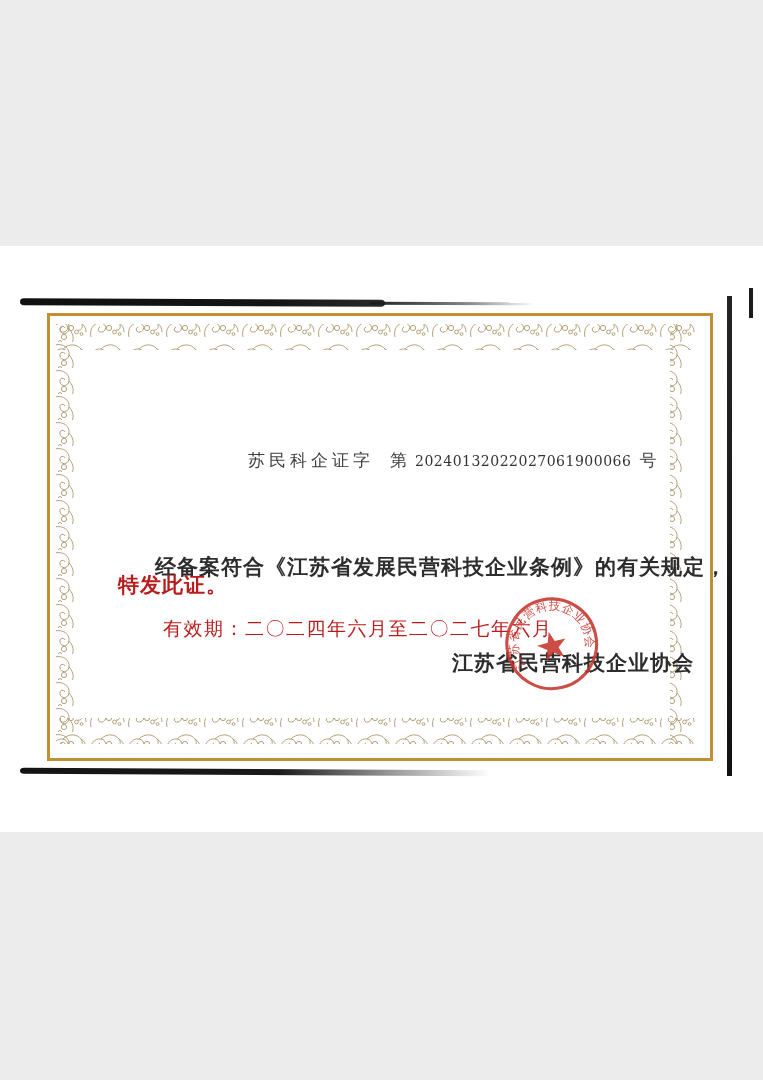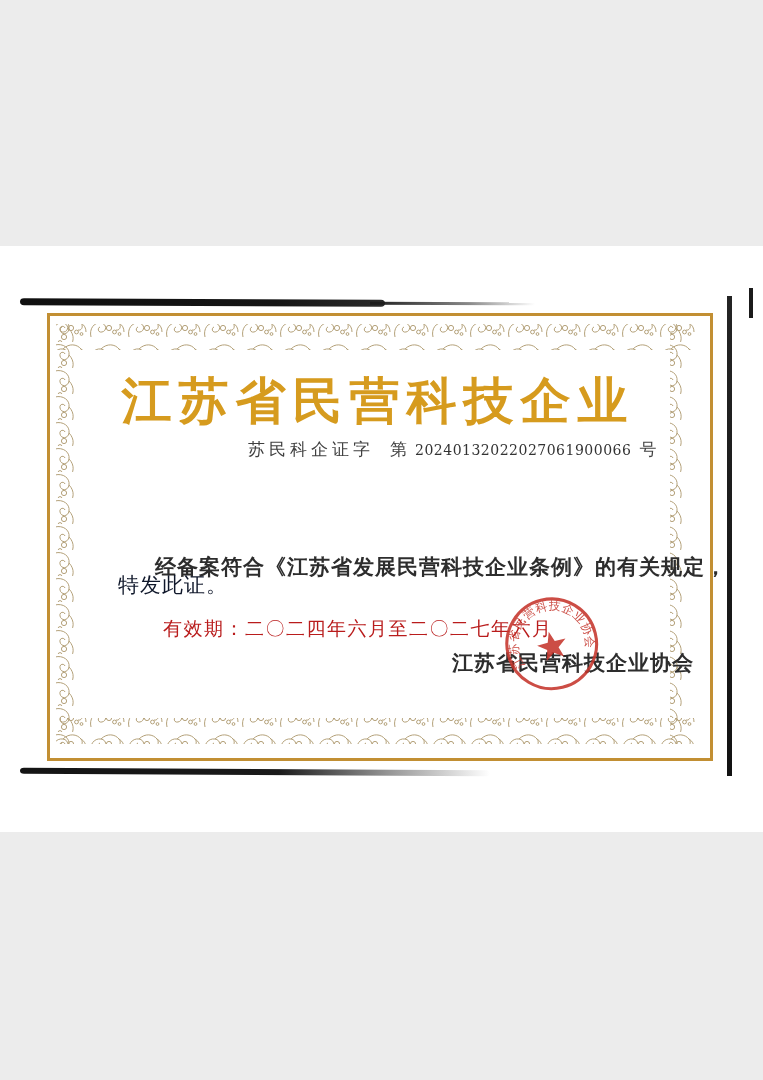--- a/index.html
+++ b/index.html
@@ -39,40 +39,40 @@
     border:3px solid #c28f33;background:transparent;
   }
   .ornament{position:absolute;left:50px;top:316px;width:654px;height:436px;}
   
   .title{
     position:absolute;left:48px;top:368px;width:660px;text-align:center;
     font-size:50px;font-weight:bold;color:#d69b1e;letter-spacing:7px;
     font-family:"DejaVu Serif","Liberation Serif",serif;white-space:nowrap;
   }
   .certline{
-    position:absolute;left:248px;top:438px;color:#3f3f3f;font-size:17px;white-space:nowrap;
+    position:absolute;left:248px;top:449px;color:#3f3f3f;font-size:17px;white-space:nowrap;
   }
   .certline .zi{letter-spacing:4px;}
   .certline .di{margin-left:16px;}
   .certline .num{
     font-size:14px;letter-spacing:0.5px;margin:0 8px;color:#333;
     font-family:"DejaVu Serif","Liberation Serif",serif;
   }
   .company{
     position:absolute;left:118px;top:494px;font-size:15px;color:#4a4a4a;
     letter-spacing:1px;white-space:nowrap;
     font-family:"Liberation Sans","DejaVu Sans",sans-serif;
   }
   .body1{
     position:absolute;left:155px;top:537px;font-size:21px;font-weight:700;
     color:#2d2d2d;letter-spacing:1px;white-space:nowrap;margin-top:16px;
   }
   .body2{
-    position:absolute;left:118px;top:571px;font-size:21px;font-weight:400;
-    color:#0f172a;letter-spacing:1px;white-space:nowrap;
+    position:absolute;left:118px;top:571px;font-size:21px;font-weight:700;
+    color:#b91c1c;letter-spacing:1px;white-space:nowrap;
   }
   .validity{
     position:absolute;left:163px;top:616px;font-size:19px;color:#b91c1c;
     letter-spacing:1.5px;white-space:nowrap;
   }
   .issuer{
     position:absolute;left:452px;top:649px;font-size:21px;font-weight:700;
     color:#2d2d2d;letter-spacing:1px;white-space:nowrap;
   }
   .issue-date{
@@ -118,21 +118,20 @@
           <path d="M31 7 Q36 10 36 16"></path>
         </g>
       </pattern>
     </defs>
     <rect x="6" y="8" width="642" height="26" fill="url(#ornH)"></rect>
     <rect x="6" y="402" width="642" height="26" fill="url(#ornH)"></rect>
     <rect x="6" y="8" width="28" height="420" fill="url(#ornV)"></rect>
     <rect x="620" y="8" width="28" height="420" fill="url(#ornV)"></rect>
   </svg>
 
-  <div class="title">江苏省民营科技企业</div>
 
   <div class="certline">
     <span class="zi">苏民科企证字</span><span class="di">第</span><span class="num">20240132022027061900066</span><span>号</span>
   </div>
 
 
   <div class="body1">经备案符合《江苏省发展民营科技企业条例》的有关规定，</div>
   <div class="body2">特发此证。</div>
 
   <div class="validity">有效期：二〇二四年六月至二〇二七年六月</div>

